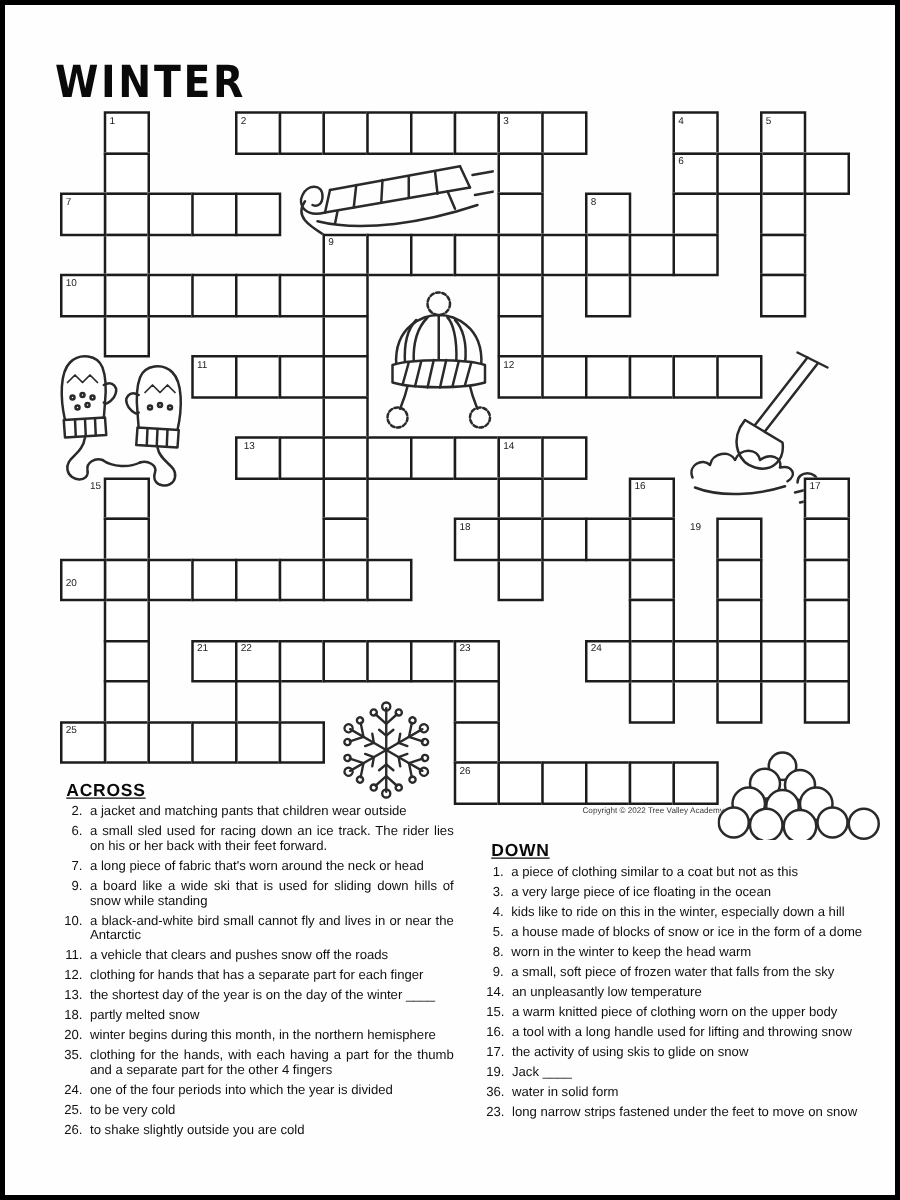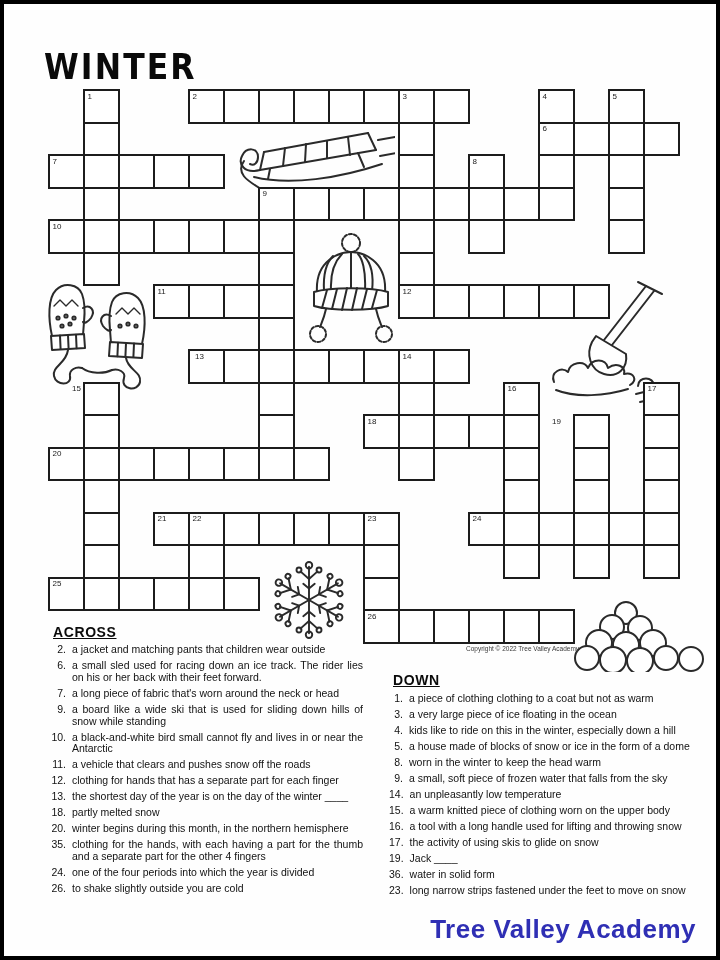--- a/index.html
+++ b/index.html
@@ -323,21 +323,21 @@
       <span class="cellnum" style="left: 48.5px; top: 218.5px;">10</span>
       <span class="cellnum" style="left: 153.5px; top: 283.5px;">11</span>
       <span class="cellnum" style="left: 398.5px; top: 283.5px;">12</span>
       <span class="cellnum" style="left: 191px; top: 348.5px;">13</span>
       <span class="cellnum" style="left: 398.5px; top: 348.5px;">14</span>
       <span class="cellnum" style="left: 68px; top: 381px;">15</span>
       <span class="cellnum" style="left: 503.5px; top: 381px;">16</span>
       <span class="cellnum" style="left: 643.5px; top: 381px;">17</span>
       <span class="cellnum" style="left: 363.5px; top: 413.5px;">18</span>
       <span class="cellnum" style="left: 548px; top: 413.5px;">19</span>
-      <span class="cellnum" style="left: 48.5px; top: 446px;">20</span>
+      <span class="cellnum" style="left: 48.5px; top: 459px;">20</span>
       <span class="cellnum" style="left: 153.5px; top: 511px;">21</span>
       <span class="cellnum" style="left: 188.5px; top: 511px;">22</span>
       <span class="cellnum" style="left: 363.5px; top: 511px;">23</span>
       <span class="cellnum" style="left: 468.5px; top: 511px;">24</span>
       <span class="cellnum" style="left: 48.5px; top: 576px;">25</span>
       <span class="cellnum" style="left: 363.5px; top: 608.5px;">26</span>
     </div>
 
   <div class="section-title" style="left:49px; top:620px;">ACROSS</div>
   <div class="clue-list across" style="left:45px; top:640px; width:314px;">
@@ -383,30 +383,34 @@
       </div>
       <div class="clue">
         <span class="cnum">35.</span>
         <span class="ctxt">clothing for the hands, with each having a part for the thumb and a separate part for the other 4 fingers</span>
       </div>
       <div class="clue">
         <span class="cnum">24.</span>
         <span class="ctxt">one of the four periods into which the year is divided</span>
       </div>
       <div class="clue">
+        <span class="cnum">25.</span>
+        <span class="ctxt">to be very cold</span>
+      </div>
+      <div class="clue">
         <span class="cnum">26.</span>
         <span class="ctxt">to shake slightly outside you are cold</span>
       </div>
     </div>
 
   <div class="section-title" style="left:389px; top:668px;">DOWN</div>
   <div class="clue-list down" style="left:385px; top:689px; width:316px;">
       <div class="clue">
         <span class="cnum">1.</span>
-        <span class="ctxt">a piece of clothing clothing to a coat but not as warm</span>
+        <span class="ctxt">a piece of clothing similar to a coat but not as this</span>
       </div>
       <div class="clue">
         <span class="cnum">3.</span>
         <span class="ctxt">a very large piece of ice floating in the ocean</span>
       </div>
       <div class="clue">
         <span class="cnum">4.</span>
         <span class="ctxt">kids like to ride on this in the winter, especially down a hill</span>
       </div>
       <div class="clue">
@@ -446,15 +450,14 @@
         <span class="ctxt">water in solid form</span>
       </div>
       <div class="clue">
         <span class="cnum">23.</span>
         <span class="ctxt">long narrow strips fastened under the feet to move on snow</span>
       </div>
     </div>
 
   <div class="copyright">Copyright © 2022 Tree Valley Academy</div>
 
-  <div class="brand">Tree Valley Academy</div>
 
 </div>
 
 </body></html>

